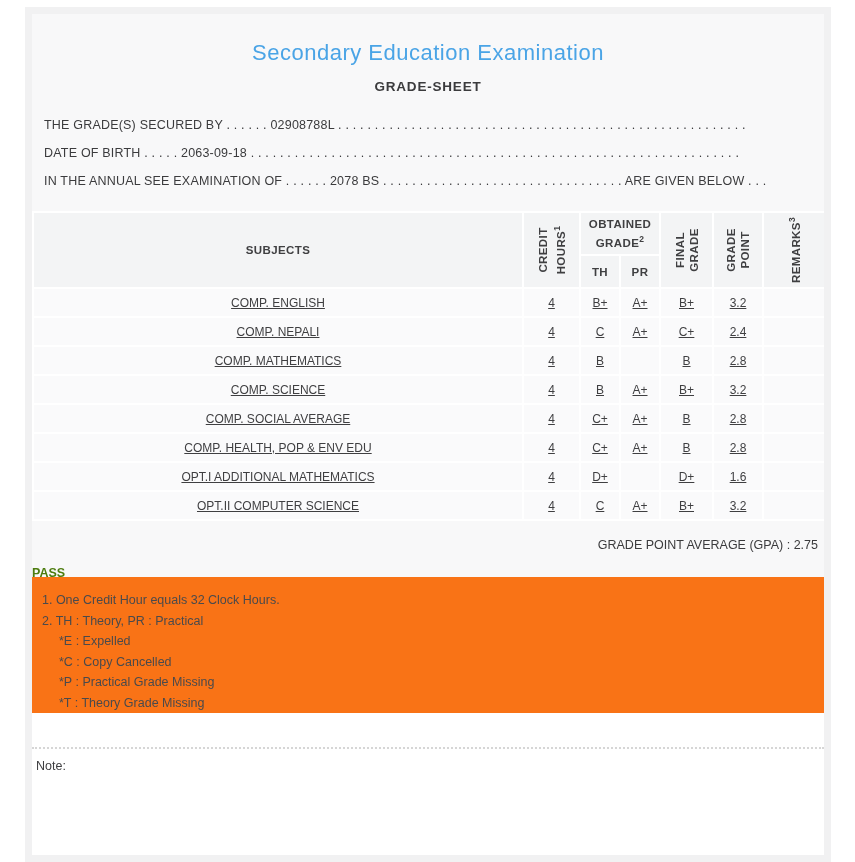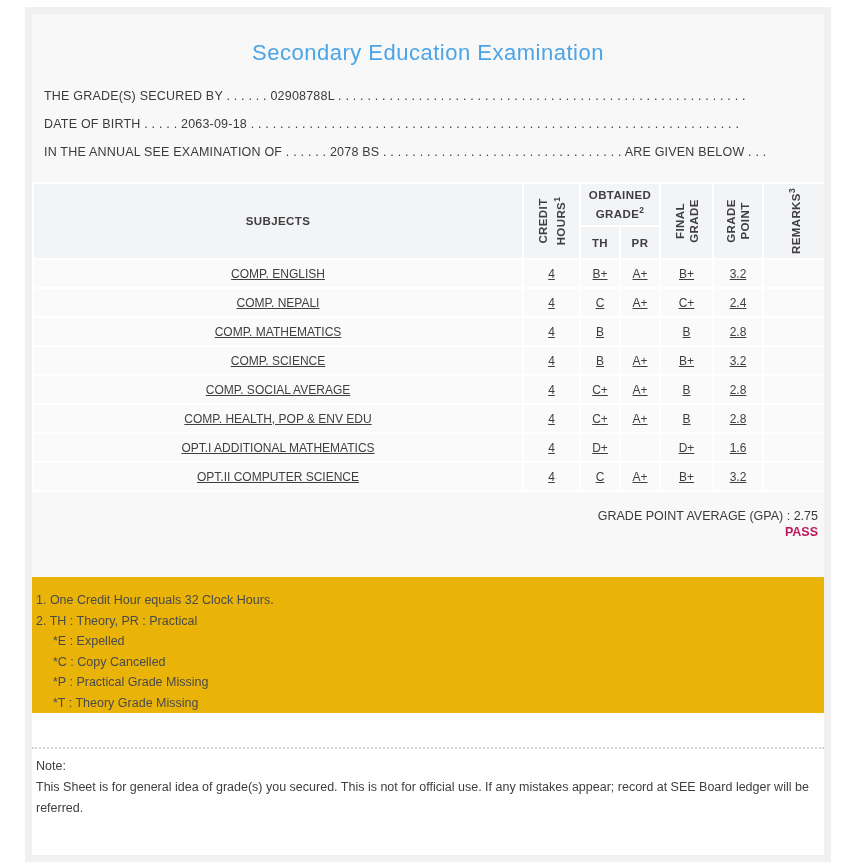--- a/index.html
+++ b/index.html
@@ -29,39 +29,40 @@
   tbody tr{height:29px;} tbody td{height:25px;text-decoration:underline;}
   .vwrap{position:relative;height:74px;}
   .vtext{position:absolute;left:50%;top:50%;transform:translate(-50%,-50%) rotate(-90deg);
          width:58px;text-align:center;line-height:14px;white-space:normal;}
   .vtext.oneline{width:74px;white-space:nowrap;}
   sup{font-size:8.5px;}
   .obtained-h{line-height:15px;}
   
   .gpa-line{margin-top:16px;text-align:right;padding-right:6px;font-size:12.5px;
             color:#3b3b3d;line-height:16px;}
-  .pass-line{text-align:right;padding-right:6px;font-size:12.5px;
-             font-weight:700;color:#be185d;line-height:16px;}
-  
-  .footnotes{padding:13px 0 0 4px;background:#eab308;}
+  .pass-line{margin-top:12px;padding-right:6px;font-size:12.5px;
+             font-weight:700;color:#4d7c0f;line-height:16px;}
+  
+  .footnotes{padding:13px 0 0 10px;background:#f97316;}
   .footnote{font-size:12.5px;line-height:20.5px;color:#4a4a4c;}
   .fn-indent{padding-left:17px;}
   
   .note-sec{margin-top:34px;border-top:2px dotted #d6d6d6;padding:7px 4px 0 4px;}
   .note-heading{font-size:12.5px;line-height:20px;color:#3e3e40;}
   .note-body{font-size:12.5px;line-height:21px;color:#3e3e40;margin-top:1px;}
 </style>
 </head>
 <body>
 
 <div class="page">
   <div class="card">
 
     <div class="sheet">
       <div class="title" style="color: rgb(74, 164, 230);">Secondary Education Examination</div>
+      <div class="subtitle">GRADE-SHEET</div>
 
       <div class="fields">
         <div class="field-line fl1">
           <span>THE GRADE(S) SECURED BY</span><span> . . . . . . </span><span>02908788L</span><span> . . . . . . . . . . . . . . . . . . . . . . . . . . . . . . . . . . . . . . . . . . . . . . . . . . . . . . . . . . . . . . . . . . . . . . . . . . .</span>
         </div>
         <div class="field-line fl2">
           <span>DATE OF BIRTH</span><span> . . . . . </span><span>2063-09-18</span><span> . . . . . . . . . . . . . . . . . . . . . . . . . . . . . . . . . . . . . . . . . . . . . . . . . . . . . . . . . . . . . . . . . . . . . . . . . . .</span>
         </div>
         <div class="field-line fl3">
           <span>IN THE ANNUAL SEE EXAMINATION OF</span><span> . . . . . . </span><span>2078 BS</span><span> . . . . . . . . . . . . . . . . . . . . . . . . . . . . . . . . . </span><span>ARE GIVEN BELOW . . .</span>
@@ -197,17 +198,16 @@
       <div class="footnote">1. One Credit Hour equals 32 Clock Hours.</div>
       <div class="footnote">2. TH : Theory, PR : Practical</div>
       <div class="footnote fn-indent">*E : Expelled</div>
       <div class="footnote fn-indent">*C : Copy Cancelled</div>
       <div class="footnote fn-indent">*P : Practical Grade Missing</div>
       <div class="footnote fn-indent">*T : Theory Grade Missing</div>
     </div>
 
     <div class="note-sec">
       <div class="note-heading">Note:</div>
-      <div class="note-body">This Sheet is for general idea of grade(s) you secured. This is not for official use. If any mistakes appear; record at SEE Board ledger will be referred.</div>
     </div>
 
   </div>
 </div>
 
 </body></html>

